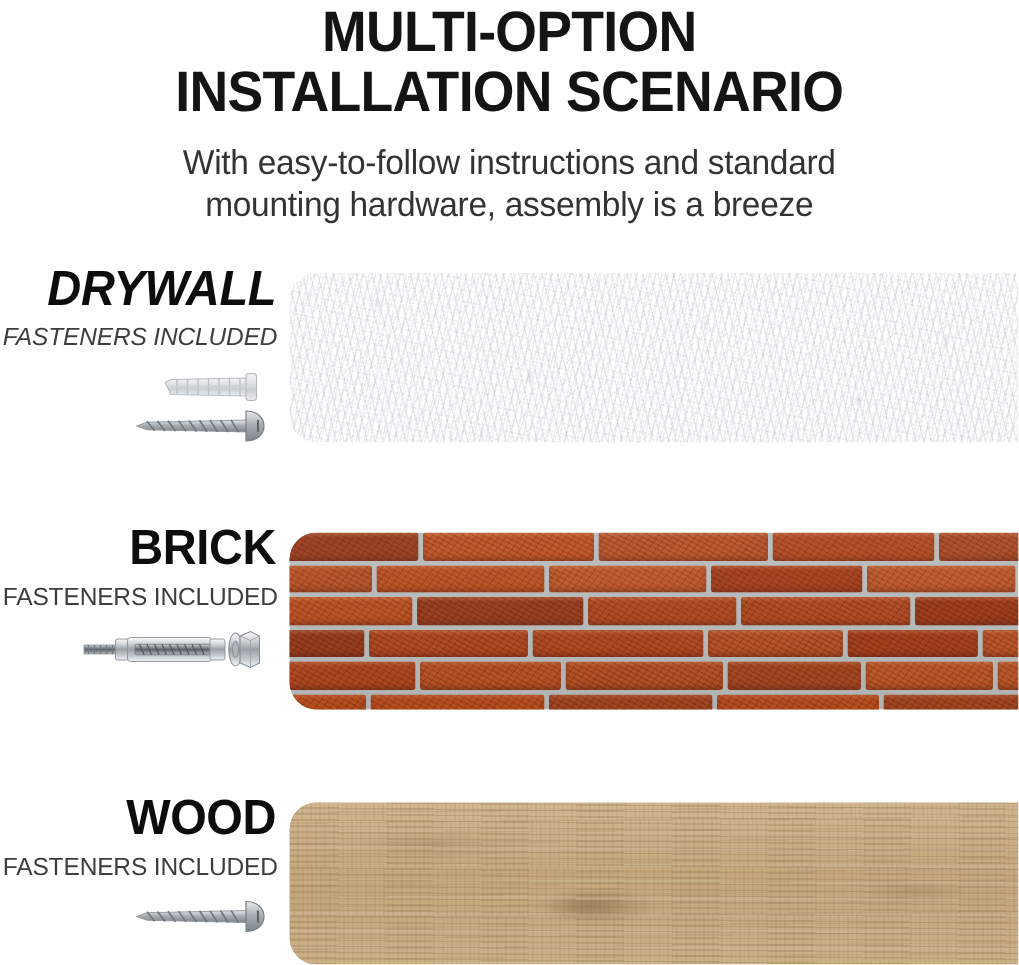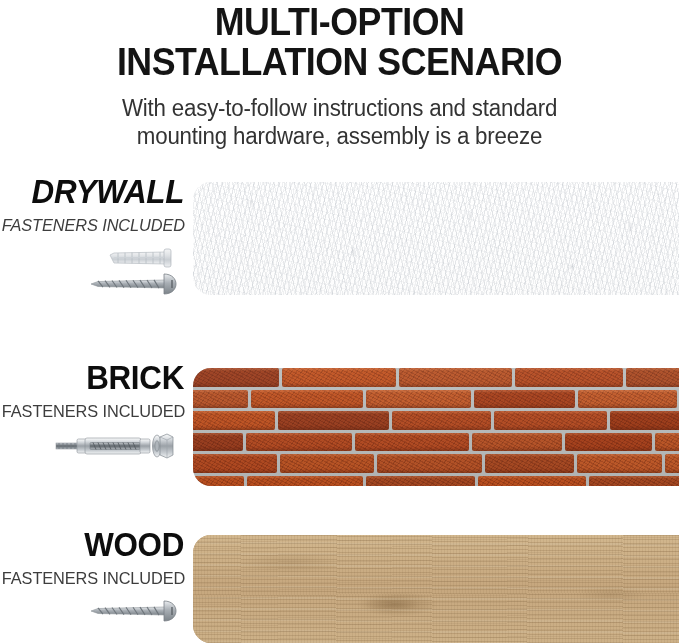--- a/index.html
+++ b/index.html
@@ -38,21 +38,21 @@
     transform:scaleX(0.97);
     transform-origin:center top;
     margin:0;
     padding-top:12px;
   }
   .subtitle .s2{display:block;}
 
   
   .row{position:absolute;left:0;width:679px;}
   #row-drywall{top:175px;height:128px;font-style:italic;}
-  #row-brick  {top:348px;height:128px;margin-top:13px;}
+  #row-brick  {top:348px;height:128px;}
   #row-wood   {top:528px;height:115px;}
 
   .label-col{
     position:absolute;left:0;top:0;width:184px;
     text-align:right;
   }
   .mat-name{
     display:block;
     color:#0d0d0d;
     font-weight:bold;

